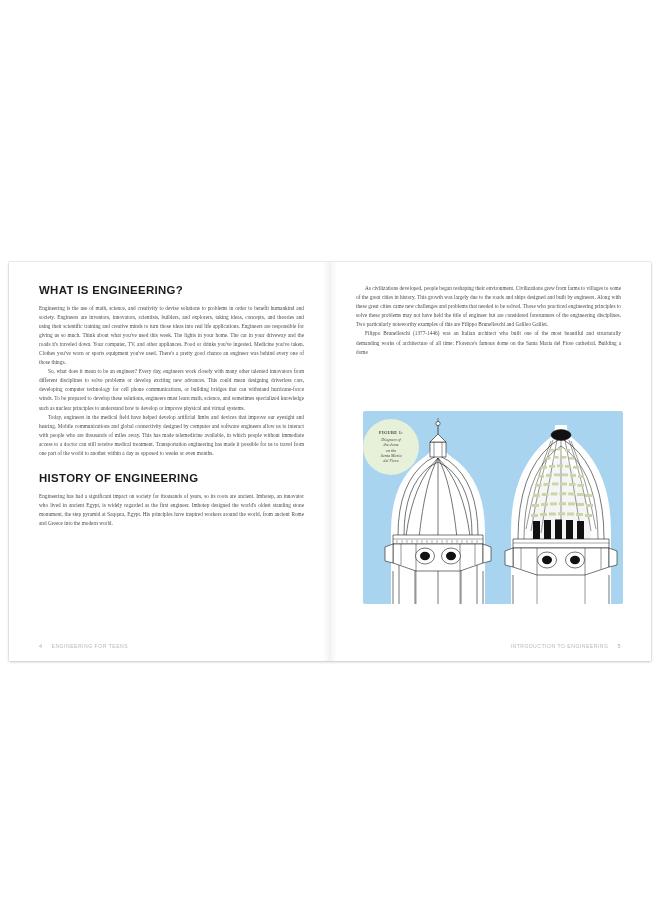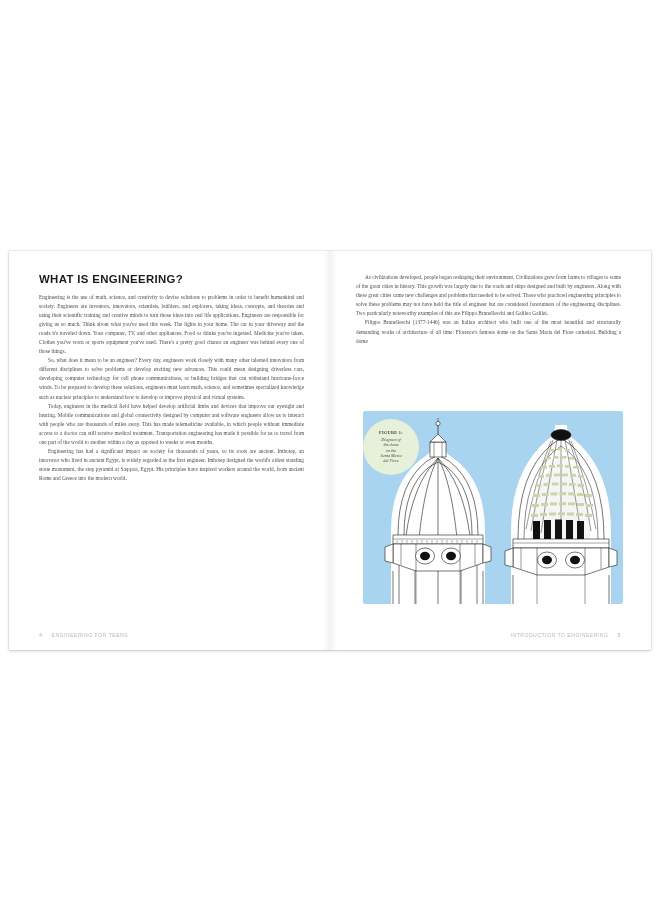--- a/index.html
+++ b/index.html
@@ -12,21 +12,21 @@
     height: 900px;
     font-family: "Liberation Serif", serif;
     position: relative;
     overflow: hidden;
   }
 
   
   #spread {
     position: absolute;
     left: 9px;
-    top: 251px;
+    top: 262px;
     width: 642px;
     height: 399px;
     background: #ffffff;
     box-shadow: 0 0 1px rgba(0,0,0,0.35), 0 1px 3px rgba(0,0,0,0.18);
     display: flex;
   }
   .page {
     position: relative;
     height: 100%;
     box-sizing: border-box;
@@ -143,20 +143,21 @@
 <div id="spread">
 
   <div class="page" id="page-left">
 
     <h2 class="section-heading">WHAT IS ENGINEERING?</h2>
 
     <p class="body-text">Engineering is the use of math, science, and creativity to devise solutions to problems in order to benefit humankind and society. Engineers are inventors, innovators, scientists, builders, and explorers, taking ideas, concepts, and theories and using their scientific training and creative minds to turn those ideas into real life applications. Engineers are responsible for giving us so much. Think about what you've used this week. The lights in your home. The car in your driveway and the roads it's traveled down. Your computer, TV, and other appliances. Food or drinks you've ingested. Medicine you've taken. Clothes you've worn or sports equipment you've used. There's a pretty good chance an engineer was behind every one of those things.</p>
     <p class="body-text">So, what does it mean to be an engineer? Every day, engineers work closely with many other talented innovators from different disciplines to solve problems or develop exciting new advances. This could mean designing driverless cars, developing computer technology for cell phone communications, or building bridges that can withstand hurricane-force winds. To be prepared to develop these solutions, engineers must learn math, science, and sometimes specialized knowledge such as nuclear principles to understand how to develop or improve physical and virtual systems.</p>
     <p class="body-text">Today, engineers in the medical field have helped develop artificial limbs and devices that improve our eyesight and hearing. Mobile communications and global connectivity designed by computer and software engineers allow us to interact with people who are thousands of miles away. This has made telemedicine available, in which people without immediate access to a doctor can still receive medical treatment. Transportation engineering has made it possible for us to travel from one part of the world to another within a day as opposed to weeks or even months.</p>
 
+    <h2 class="section-heading second">HISTORY OF ENGINEERING</h2>
 
     <p class="body-text">Engineering has had a significant impact on society for thousands of years, so its roots are ancient. Imhotep, an innovator who lived in ancient Egypt, is widely regarded as the first engineer. Imhotep designed the world's oldest standing stone monument, the step pyramid at Saqqara, Egypt. His principles have inspired workers around the world, from ancient Rome and Greece into the modern world.</p>
 
     <div class="foot" id="foot-left">
       <span class="folio">4</span>
       <span>ENGINEERING FOR TEENS</span>
     </div>
   </div>
 
   <div class="page" id="page-right">

